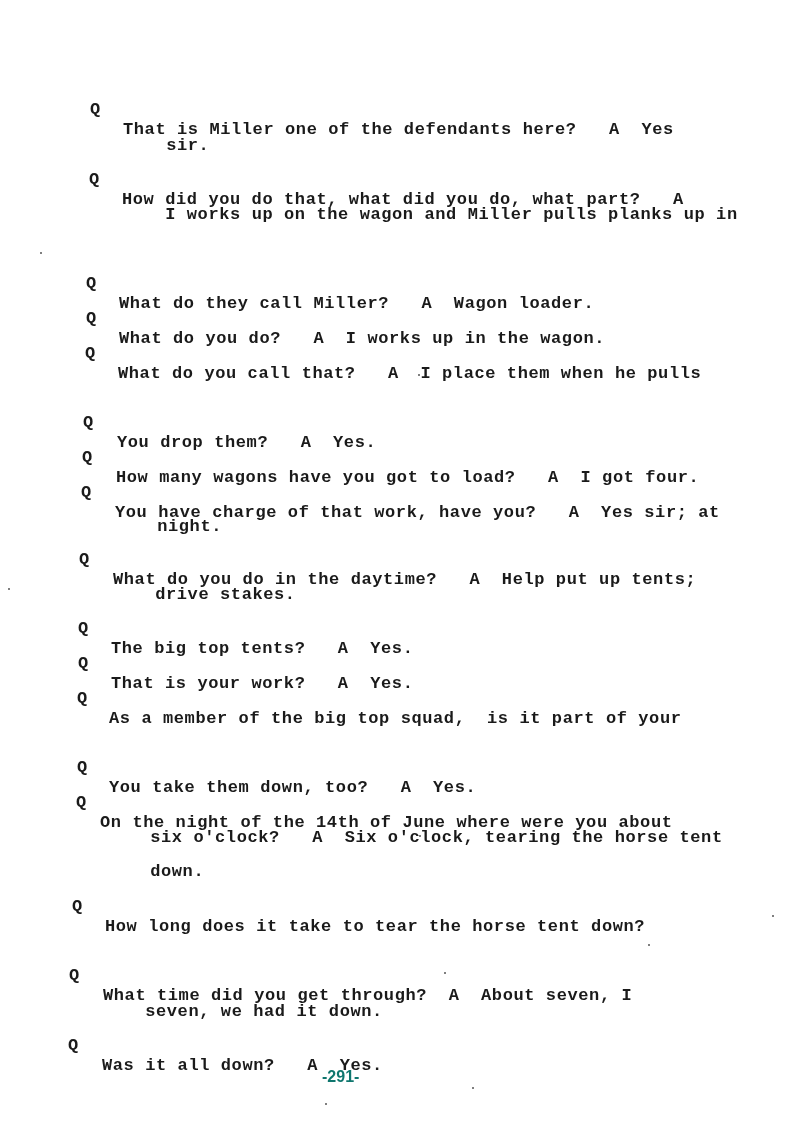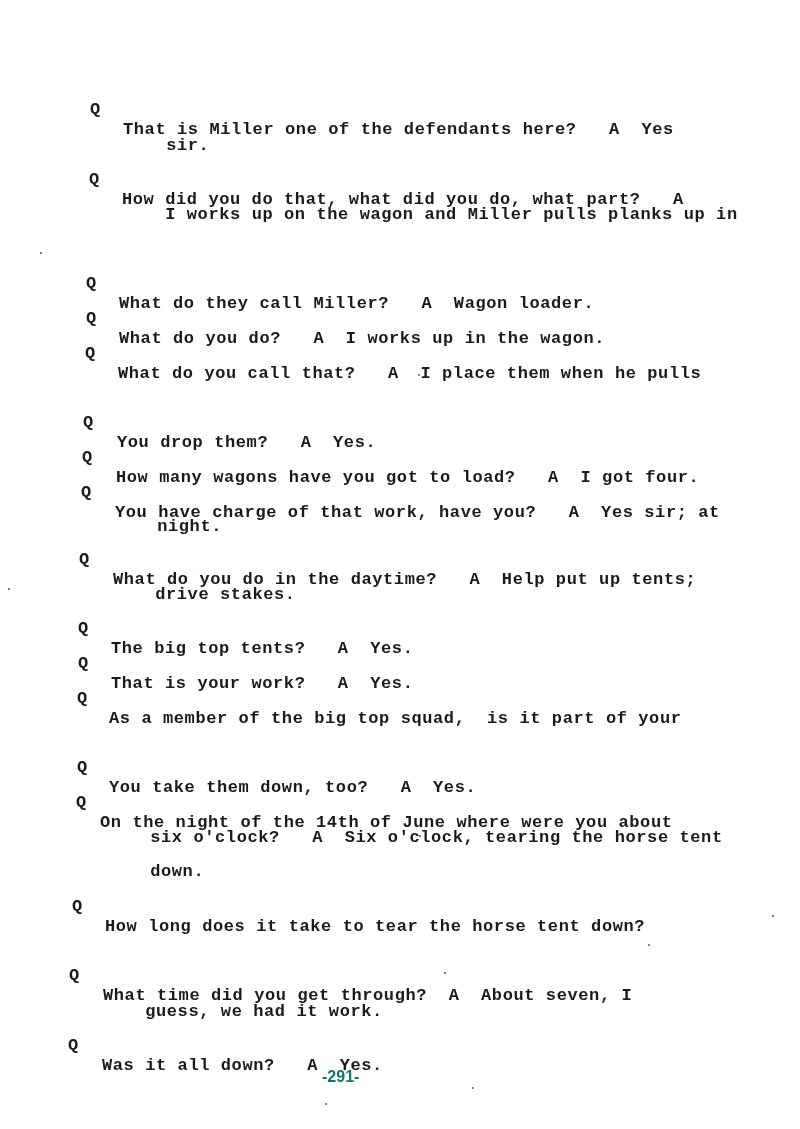--- a/index.html
+++ b/index.html
@@ -120,21 +120,21 @@
   <div class="line" style="left:0;top:877px;">
     <span class="q" style="left:72px;">Q</span>
     <span class="txt" style="left:105px;">How long does it take to tear the horse tent down?</span>
   </div>
 
   <div class="line" style="left:0;top:946px;">
     <span class="q" style="left:69px;">Q</span>
     <span class="txt" style="left:103px;">What time did you get through?  A  About seven, I</span>
   </div>
   <div class="line" style="left:102px;top:982px;">
-    <span>guess, we had it work.</span>
+    <span>seven, we had it down.</span>
   </div>
 
   <div class="line" style="left:0;top:1016px;">
     <span class="q" style="left:68px;">Q</span>
     <span class="txt" style="left:102px;">Was it all down?   A  Yes.</span>
   </div>
 
   <div class="pageno">-291-</div>
 
   <div class="speck" style="left:40px;top:252px;"></div>

